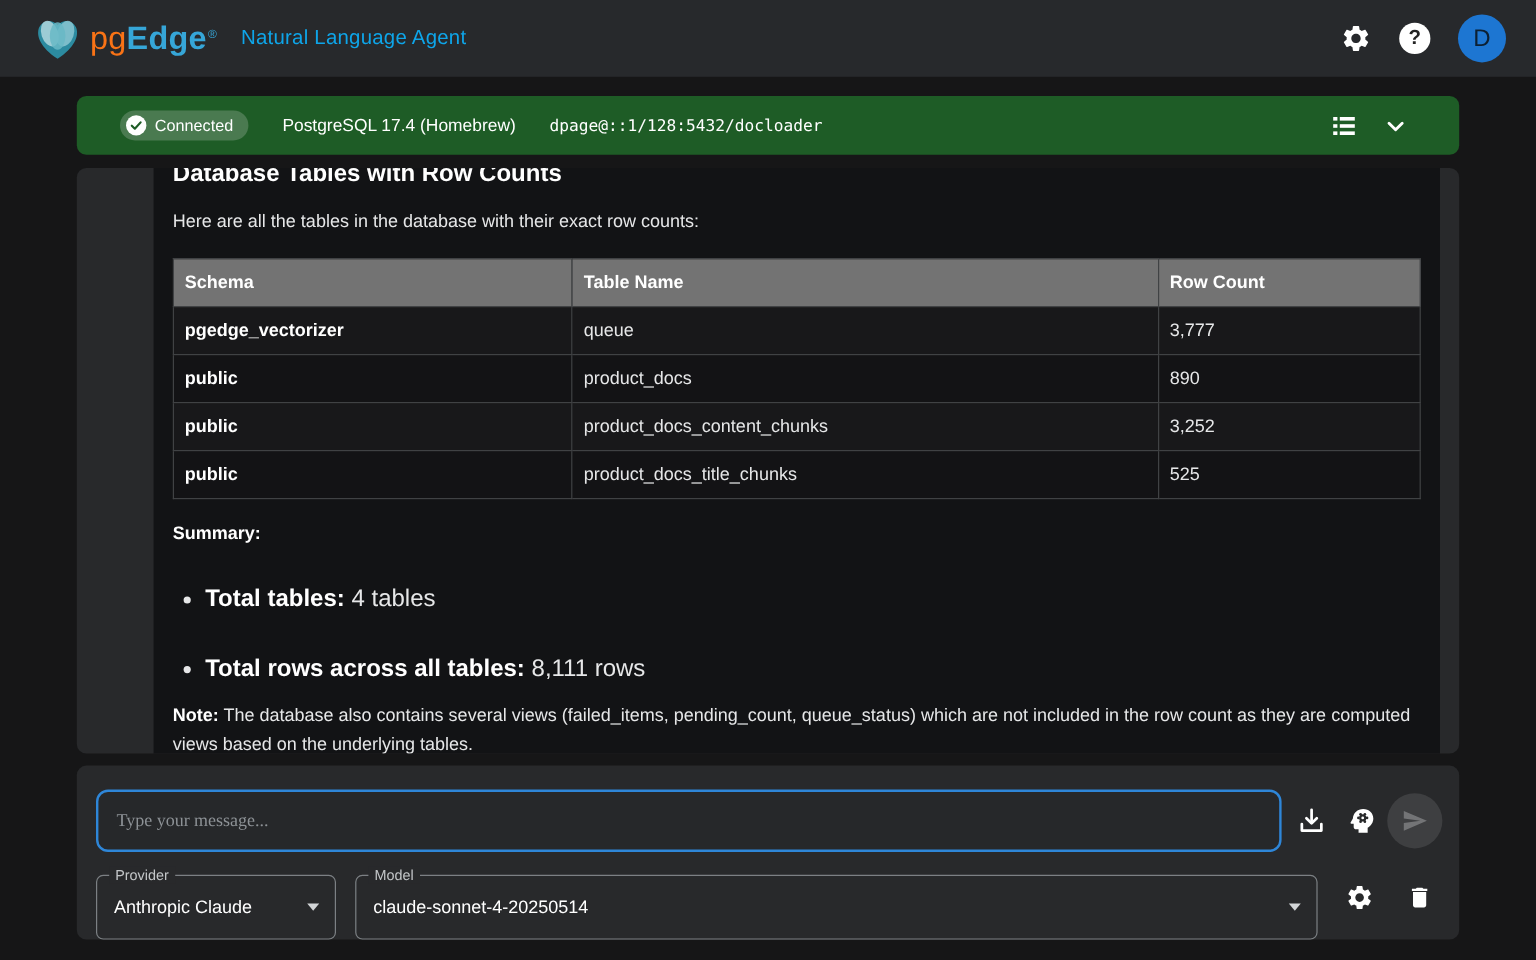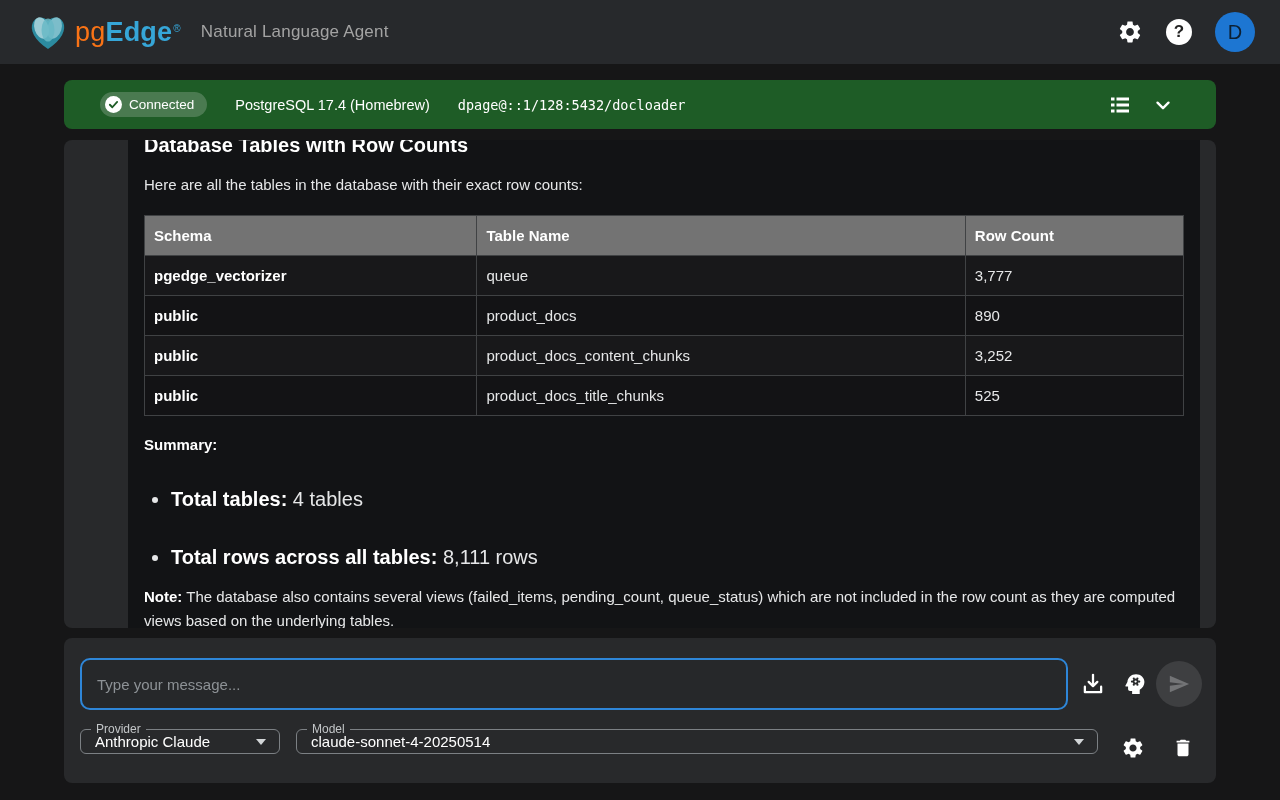--- a/index.html
+++ b/index.html
@@ -16,21 +16,21 @@
   
   .app-header {
     position:absolute; top:0; left:0; width:1280px; height:64px;
     background:#27292c; display:flex; align-items:center; padding:0 25px;
   }
   .logo { display:flex; align-items:center; gap:4px; }
   .wordmark { font-size:27px; letter-spacing:.2px; display:flex; align-items:baseline; }
   .wordmark .pg { color:#f97316; font-weight:400; }
   .wordmark .edge { color:#36a6d8; font-weight:600; }
   .wordmark sup { color:#36a6d8; font-size:10px; margin-left:1px; transform:translateY(-9px); }
-  .app-title { margin-left:20px; font-size:17px; font-weight:500; color:#a3a3a3; letter-spacing:.2px; }
+  .app-title { margin-left:20px; font-size:17px; font-weight:500; color:#0ea5e9; letter-spacing:.2px; }
   .header-actions { margin-left:auto; display:flex; align-items:center; gap:23px; }
   .icon-btn { display:flex; align-items:center; justify-content:center; }
   .help-circle {
     width:26px; height:26px; border-radius:50%; background:#ffffff; color:#232323;
     font-size:17px; font-weight:700; display:flex; align-items:center; justify-content:center;
   }
   .avatar {
     width:40px; height:40px; border-radius:50%; background:#1d76d2; color:#0c2033;
     font-size:20px; font-weight:500; display:flex; align-items:center; justify-content:center;
   }
@@ -85,34 +85,34 @@
   .note strong { color:#ffffff; }
 
   
   .composer {
     position:absolute; left:64px; top:638px; width:1152px; height:145px;
     background:#28292b; border-radius:8px;
   }
   .message-input {
     position:absolute; left:16px; top:20px; width:988px; height:52px;
     background:#26282a; border:2px solid #2e86d8; border-radius:10px;
-    color:#ffffff; font-size:15px; font-family:Liberation Sans, sans-serif;
+    color:#ffffff; font-size:15px; font-family:Liberation Serif, serif;
     padding:0 15px; outline:none;
   }
   .message-input::placeholder { color:#8d9296; }
   .composer-icon { position:absolute; width:32px; height:32px; display:flex; align-items:center; justify-content:center; }
   .btn-download { left:1013px; top:30px; }
   .btn-psych { left:1055px; top:30px; }
   .send-btn {
     position:absolute; left:1092px; top:23px; width:46px; height:46px; border-radius:50%;
     background:#3e3f41; display:flex; align-items:center; justify-content:center;
   }
 
   .select-box {
-    position:absolute; top:91px; height:25px; border:1px solid #7c8084; border-radius:6px;
+    position:absolute; top:91px; height:54px; border:1px solid #7c8084; border-radius:6px;
     display:flex; align-items:center;
   }
   .select-box .float-label {
     position:absolute; top:-8px; left:10px; background:#28292b; padding:0 5px;
     font-size:12px; color:#c3c6c8;
   }
   .select-box .value { font-size:15px; color:#ffffff; padding-left:14px; }
   .caret-down {
     position:absolute; right:13px; width:0; height:0;
     border-left:5px solid transparent; border-right:5px solid transparent;

